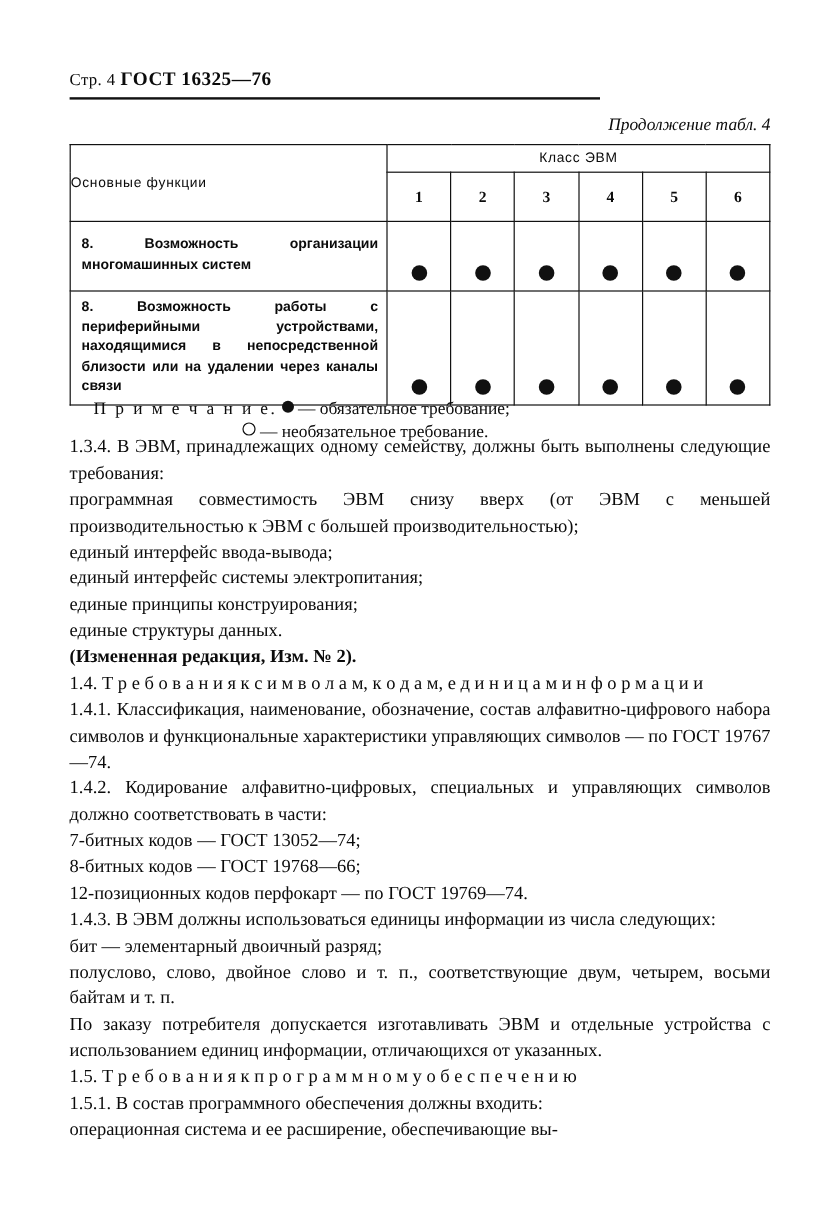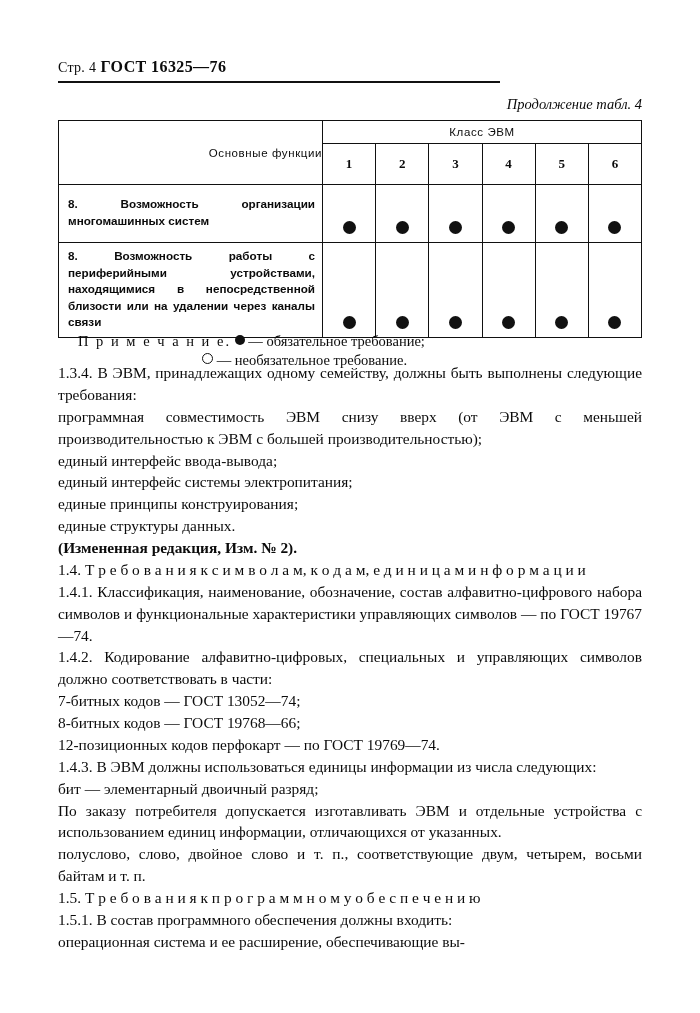--- a/index.html
+++ b/index.html
@@ -67,21 +67,21 @@
     font-size: 11.5px;
   }
   .tbl td, .tbl th {
     border: 1px solid #111;
     padding: 0;
     vertical-align: middle;
     margin-top: 16px;
   }
   .tbl .th-func {
     width: 266px;
-    text-align: right;
+    text-align: left;
     font-weight: normal;
     font-size: 11.5px;
     letter-spacing: 0.6px;
     height: 62px;
   }
   .tbl .th-class {
     text-align: center;
     font-weight: normal;
     font-size: 11.5px;
     letter-spacing: 0.6px;
@@ -284,20 +284,20 @@
     <p class="ind3">единые структуры данных.</p>
     <p class="ind2 bold">(Измененная редакция, Изм. № 2).</p>
     <p class="ind3">1.4. Т р е б о в а н и я   к   с и м в о л а м,   к о д а м,   е д и н и ц а м   и н ф о р м а ц и и</p>
     <p class="ind3">1.4.1. Классификация, наименование, обозначение, состав алфавитно-цифрового набора символов и функциональные характеристики управляющих символов — по ГОСТ 19767—74.</p>
     <p class="ind3">1.4.2. Кодирование алфавитно-цифровых, специальных и управляющих символов должно соответствовать в части:</p>
     <p class="ind3">7-битных кодов — ГОСТ 13052—74;</p>
     <p class="ind3">8-битных кодов — ГОСТ 19768—66;</p>
     <p class="ind3">12-позиционных кодов перфокарт — по ГОСТ 19769—74.</p>
     <p class="ind3">1.4.3. В ЭВМ должны использоваться единицы информации из числа следующих:</p>
     <p class="ind3">бит — элементарный двоичный разряд;</p>
+    <p class="ind3">полуслово, слово, двойное слово и т. п., соответствующие двум, четырем, восьми байтам и т. п.</p>
     <p class="ind3">По заказу потребителя допускается изготавливать ЭВМ и отдельные устройства с использованием единиц информации, отличающихся от указанных.</p>
-    <p class="ind3">полуслово, слово, двойное слово и т. п., соответствующие двум, четырем, восьми байтам и т. п.</p>
     <p class="ind3">1.5. Т р е б о в а н и я   к   п р о г р а м м н о м у   о б е с п е ч е н и ю</p>
     <p class="ind3">1.5.1. В состав программного обеспечения должны входить:</p>
     <p class="ind2">операционная система и ее расширение, обеспечивающие вы-</p>
   </div>
 
 </div>
 
 </body></html>

